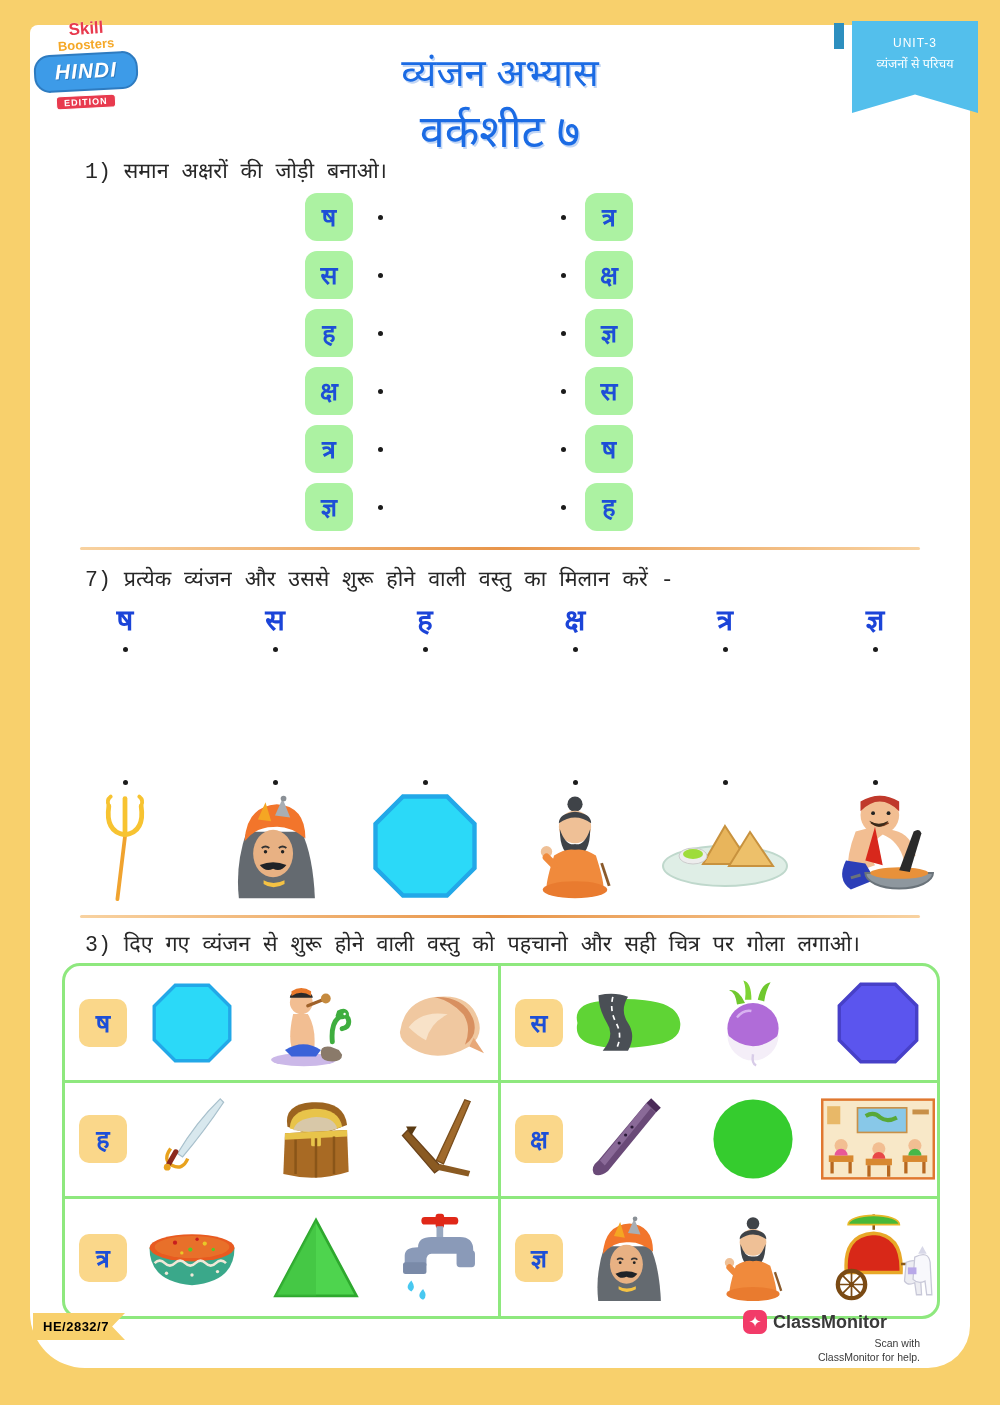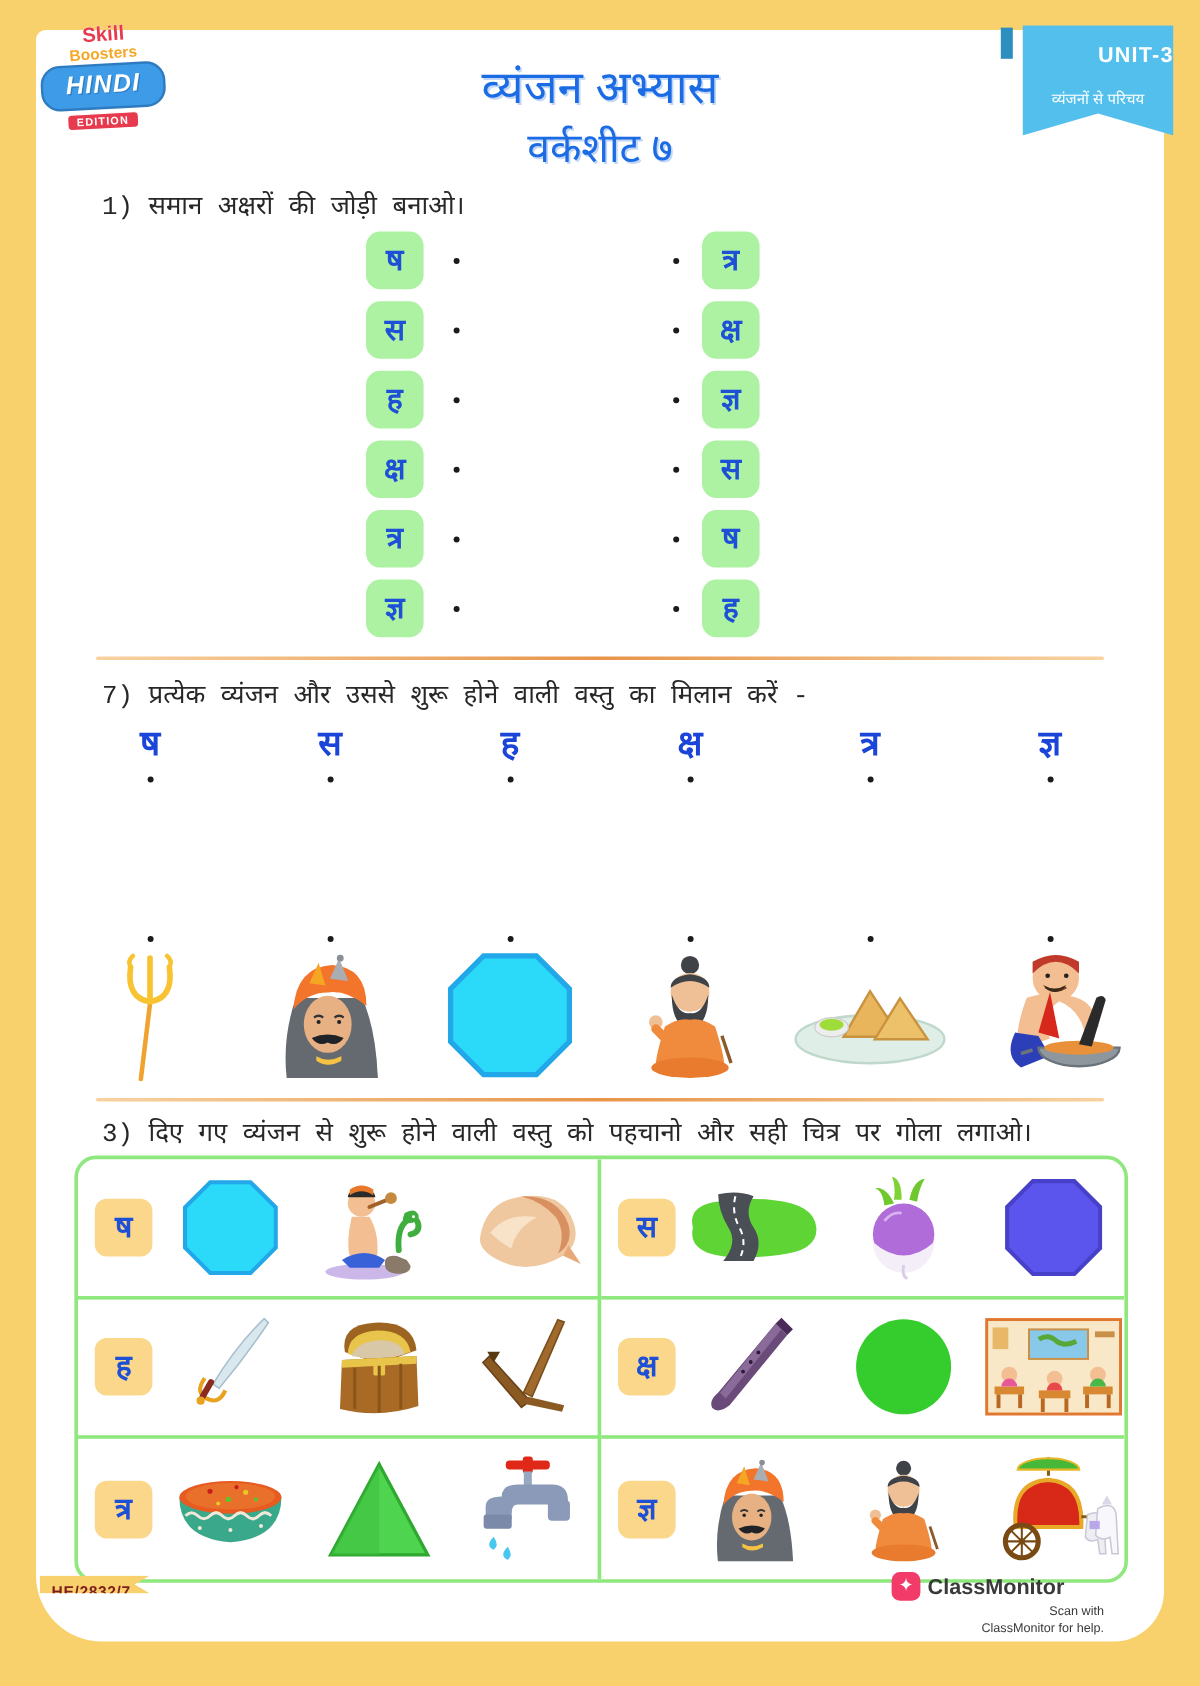--- a/index.html
+++ b/index.html
@@ -23,29 +23,29 @@
     color:#fff;font-weight:bold;font-style:italic;font-size:21px;letter-spacing:1px;
     text-shadow:1px 1px 0 #2E7BC0;
   }
   .logo .edition{
     display:inline-block;margin-top:-6px;background:#E83A4E;border:1px solid #fff;border-radius:4px;
     color:#fff;font-weight:bold;font-size:9px;padding:1px 7px;transform:rotate(-3deg);letter-spacing:1px;
   }
   
   .title{position:absolute;left:0;right:0;top:20px;text-align:center;color:#1B6BE4;font-weight:normal;}
   .title .t1{font-size:38px;text-shadow:1.5px 1.5px 0 #C2D6F5;}
-  .title .t2{font-size:34px;margin-top:2px;text-shadow:1.5px 1.5px 0 #C2D6F5;}
+  .title .t2{font-size:45px;margin-top:2px;text-shadow:1.5px 1.5px 0 #C2D6F5;}
   
   .unit-banner{
     position:absolute;top:-4px;right:-8px;width:126px;height:92px;background:#53BFEC;
     clip-path:polygon(0 0,100% 0,100% 100%,50% 80%,0 100%);
     color:#fff;text-align:center;z-index:3;
   }
-  .unit-banner .u1{font-weight:bold;font-size:18px;margin-top:15px;letter-spacing:1px;text-align:right;}
-  .unit-banner .u2{font-size:12.5px;margin-top:17px;}
+  .unit-banner .u1{font-weight:normal;font-size:12px;margin-top:15px;letter-spacing:1px;}
+  .unit-banner .u2{font-size:12.5px;margin-top:5px;}
   .unit-fold{position:absolute;top:-2px;right:126px;width:10px;height:26px;background:#2D8FBF;z-index:2;}
   
   .heading{position:absolute;color:#272727;font-size:21.5px;font-family:Liberation Mono, monospace;}
   
   .match-rows{position:absolute;left:275px;top:168px;width:330px;}
   .match-row{position:relative;height:58px;}
   .lt-box{
     position:absolute;width:48px;height:48px;border-radius:12px;background:#ACF2A2;
     color:#1D4FD7;font-weight:bold;font-size:25px;text-align:center;line-height:48px;
   }
@@ -72,23 +72,23 @@
   .s3-cell{display:flex;align-items:center;padding-left:14px;gap:6px;}
   .s3-cell.bline{border-bottom:3px solid #8EE87E;}
   .s3-cell.rline{border-right:3px solid #8EE87E;}
   .s3-letter{
     flex:0 0 48px;width:48px;height:48px;border-radius:10px;background:#FAD78A;
     color:#1D4FD7;font-weight:bold;font-size:25px;text-align:center;line-height:48px;
   }
   .s3-slot{flex:1;display:flex;align-items:center;justify-content:center;height:100%;}
   
   .code-ribbon{
-    position:absolute;left:3px;top:1288px;width:92px;height:15px;background:#F8D06C;
+    position:absolute;left:3px;top:1288px;width:92px;height:27px;background:#F8D06C;
     clip-path:polygon(0 0,100% 0,86% 50%,100% 100%,0 100%);
-    color:#7f1d1d;font-weight:bold;font-size:13px;line-height:27px;padding-left:10px;box-sizing:border-box;
+    color:#000000;font-weight:bold;font-size:13px;line-height:27px;padding-left:10px;box-sizing:border-box;
     letter-spacing:.5px;
   }
   .cm{position:absolute;left:680px;top:1285px;width:210px;text-align:center;}
   .cm .row{display:flex;align-items:center;justify-content:center;gap:6px;}
   .cm-icon{width:24px;height:24px;border-radius:7px;background:#F23B69;color:#fff;
     font-size:15px;line-height:24px;text-align:center;}
   .cm-brand{font-size:18px;font-weight:bold;color:#3A3A3A;}
   .cm-note{font-size:10.5px;color:#3A3A3A;margin-top:2px;line-height:1.35;text-align:right;}
   .defs{position:absolute;width:0;height:0;overflow:hidden;}
 </style>

